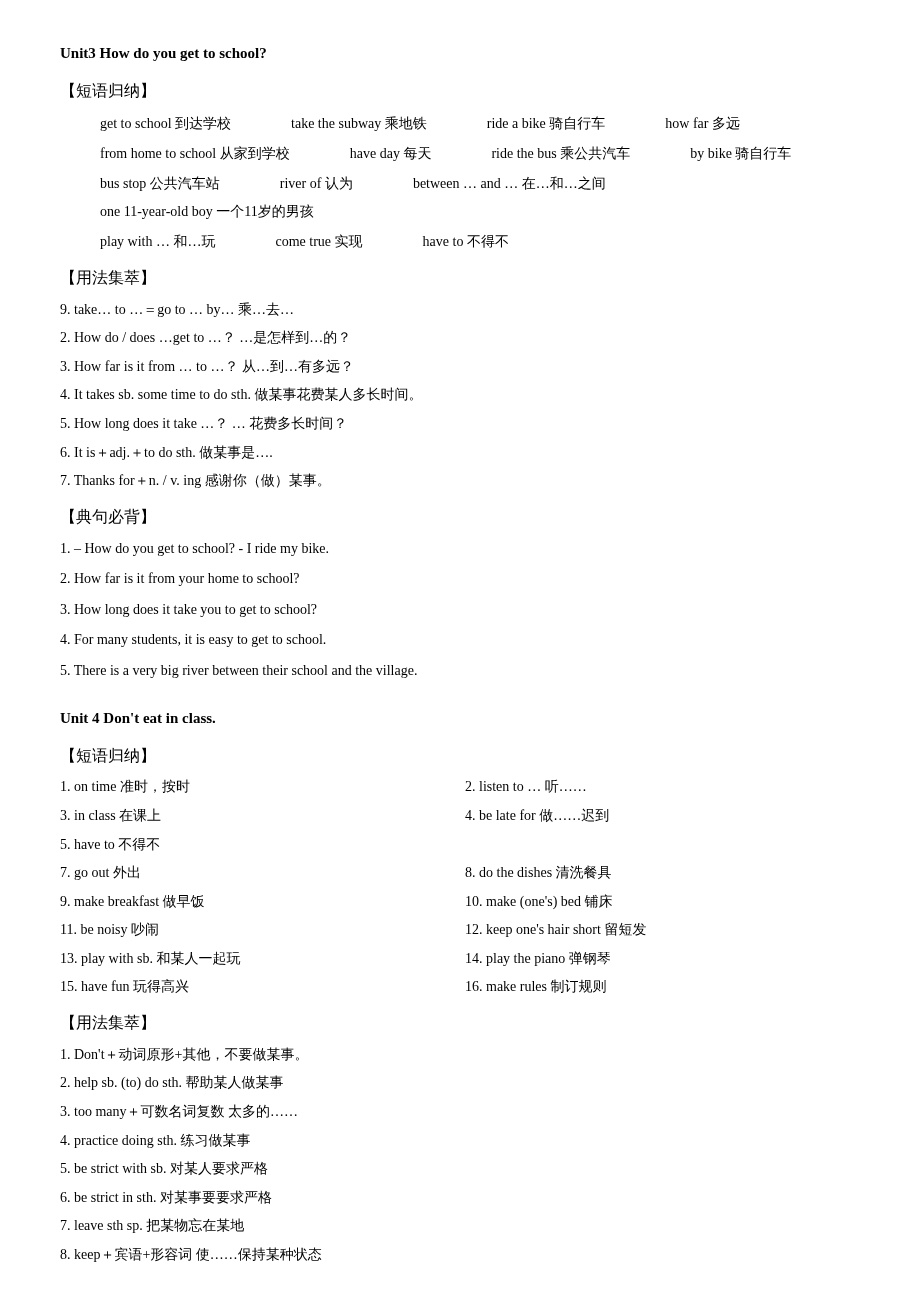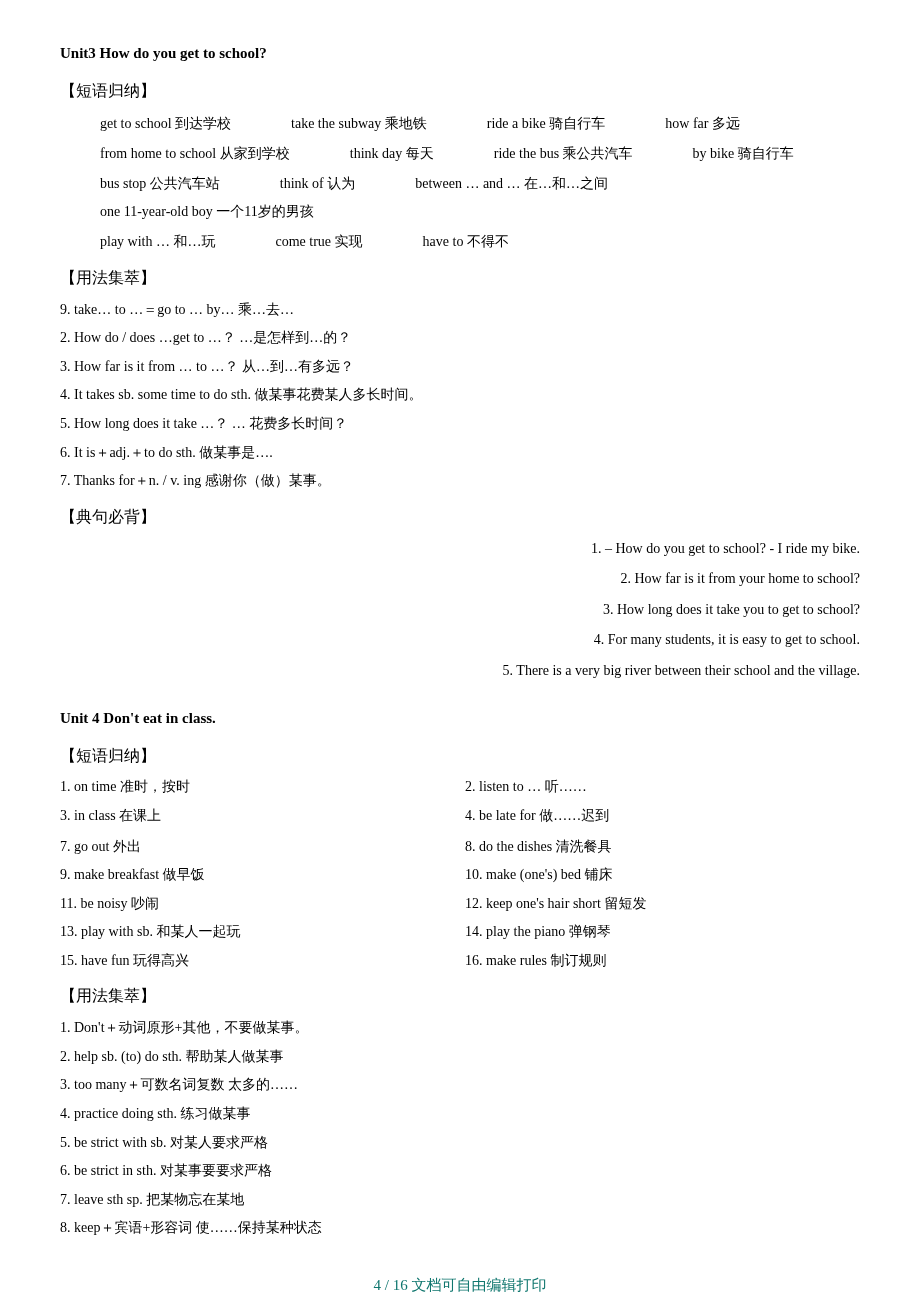--- a/index.html
+++ b/index.html
@@ -45,21 +45,20 @@
       list-style: none;
       margin-bottom: 4px;
     }
     .usage-list li {
       margin-bottom: 2px;
       line-height: 1.9;
     }
     .sentence-list {
       list-style: none;
       margin-bottom: 4px;
-      text-align: right;
     }
     .sentence-list li {
       margin-bottom: 4px;
       line-height: 1.9;
     }
     .unit-separator {
       margin: 20px 0 10px 0;
     }
     .footer {
       text-align: center;
@@ -88,28 +87,28 @@
 
   <div class="vocab-row">
     <span class="vocab-item">get to school 到达学校</span>
     <span class="vocab-item">take the subway 乘地铁</span>
     <span class="vocab-item">ride a bike 骑自行车</span>
     <span class="vocab-item">how far 多远</span>
   </div>
 
   <div class="vocab-row">
     <span class="vocab-item">from home to school 从家到学校</span>
-    <span class="vocab-item">think day 每天</span>
+    <span class="vocab-item">have day 每天</span>
     <span class="vocab-item">ride the bus 乘公共汽车</span>
     <span class="vocab-item">by bike 骑自行车</span>
   </div>
 
   <div class="vocab-row">
     <span class="vocab-item">bus stop 公共汽车站</span>
-    <span class="vocab-item">think of 认为</span>
+    <span class="vocab-item">river of 认为</span>
     <span class="vocab-item">between … and … 在…和…之间</span>
     <span class="vocab-item">one 11-year-old boy 一个11岁的男孩</span>
   </div>
 
   <div class="vocab-row">
     <span class="vocab-item">play with … 和…玩</span>
     <span class="vocab-item">come true 实现</span>
     <span class="vocab-item">have to 不得不</span>
   </div>
 </div>
@@ -145,20 +144,21 @@
 <div class="vocab-block">
   <div class="two-col">
     <span class="two-col-item">1. on time  准时，按时</span>
     <span class="two-col-item">2. listen to …  听……</span>
   </div>
   <div class="two-col">
     <span class="two-col-item">3. in class  在课上</span>
     <span class="two-col-item">4. be late for   做……迟到</span>
   </div>
   <div class="two-col">
+    <span class="two-col-item">5. have to  不得不</span>
   </div>
   <div class="two-col">
     <span class="two-col-item">7. go out   外出</span>
     <span class="two-col-item">8. do the dishes  清洗餐具</span>
   </div>
   <div class="two-col">
     <span class="two-col-item">9. make breakfast  做早饭</span>
     <span class="two-col-item">10. make (one's) bed  铺床</span>
   </div>
   <div class="two-col">

